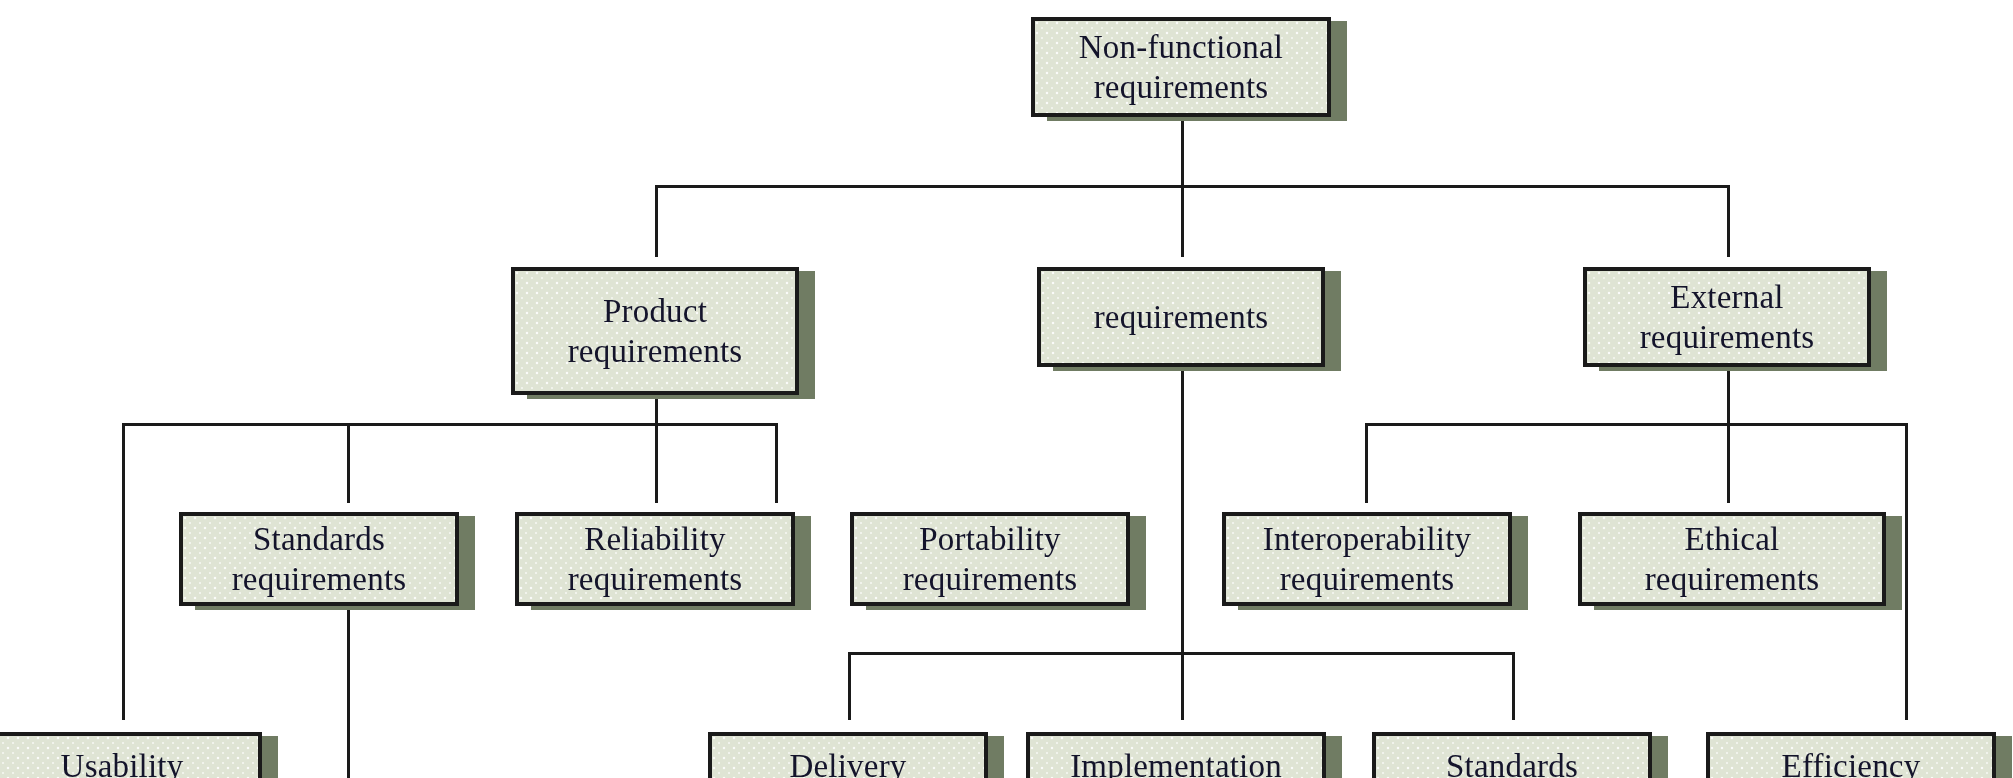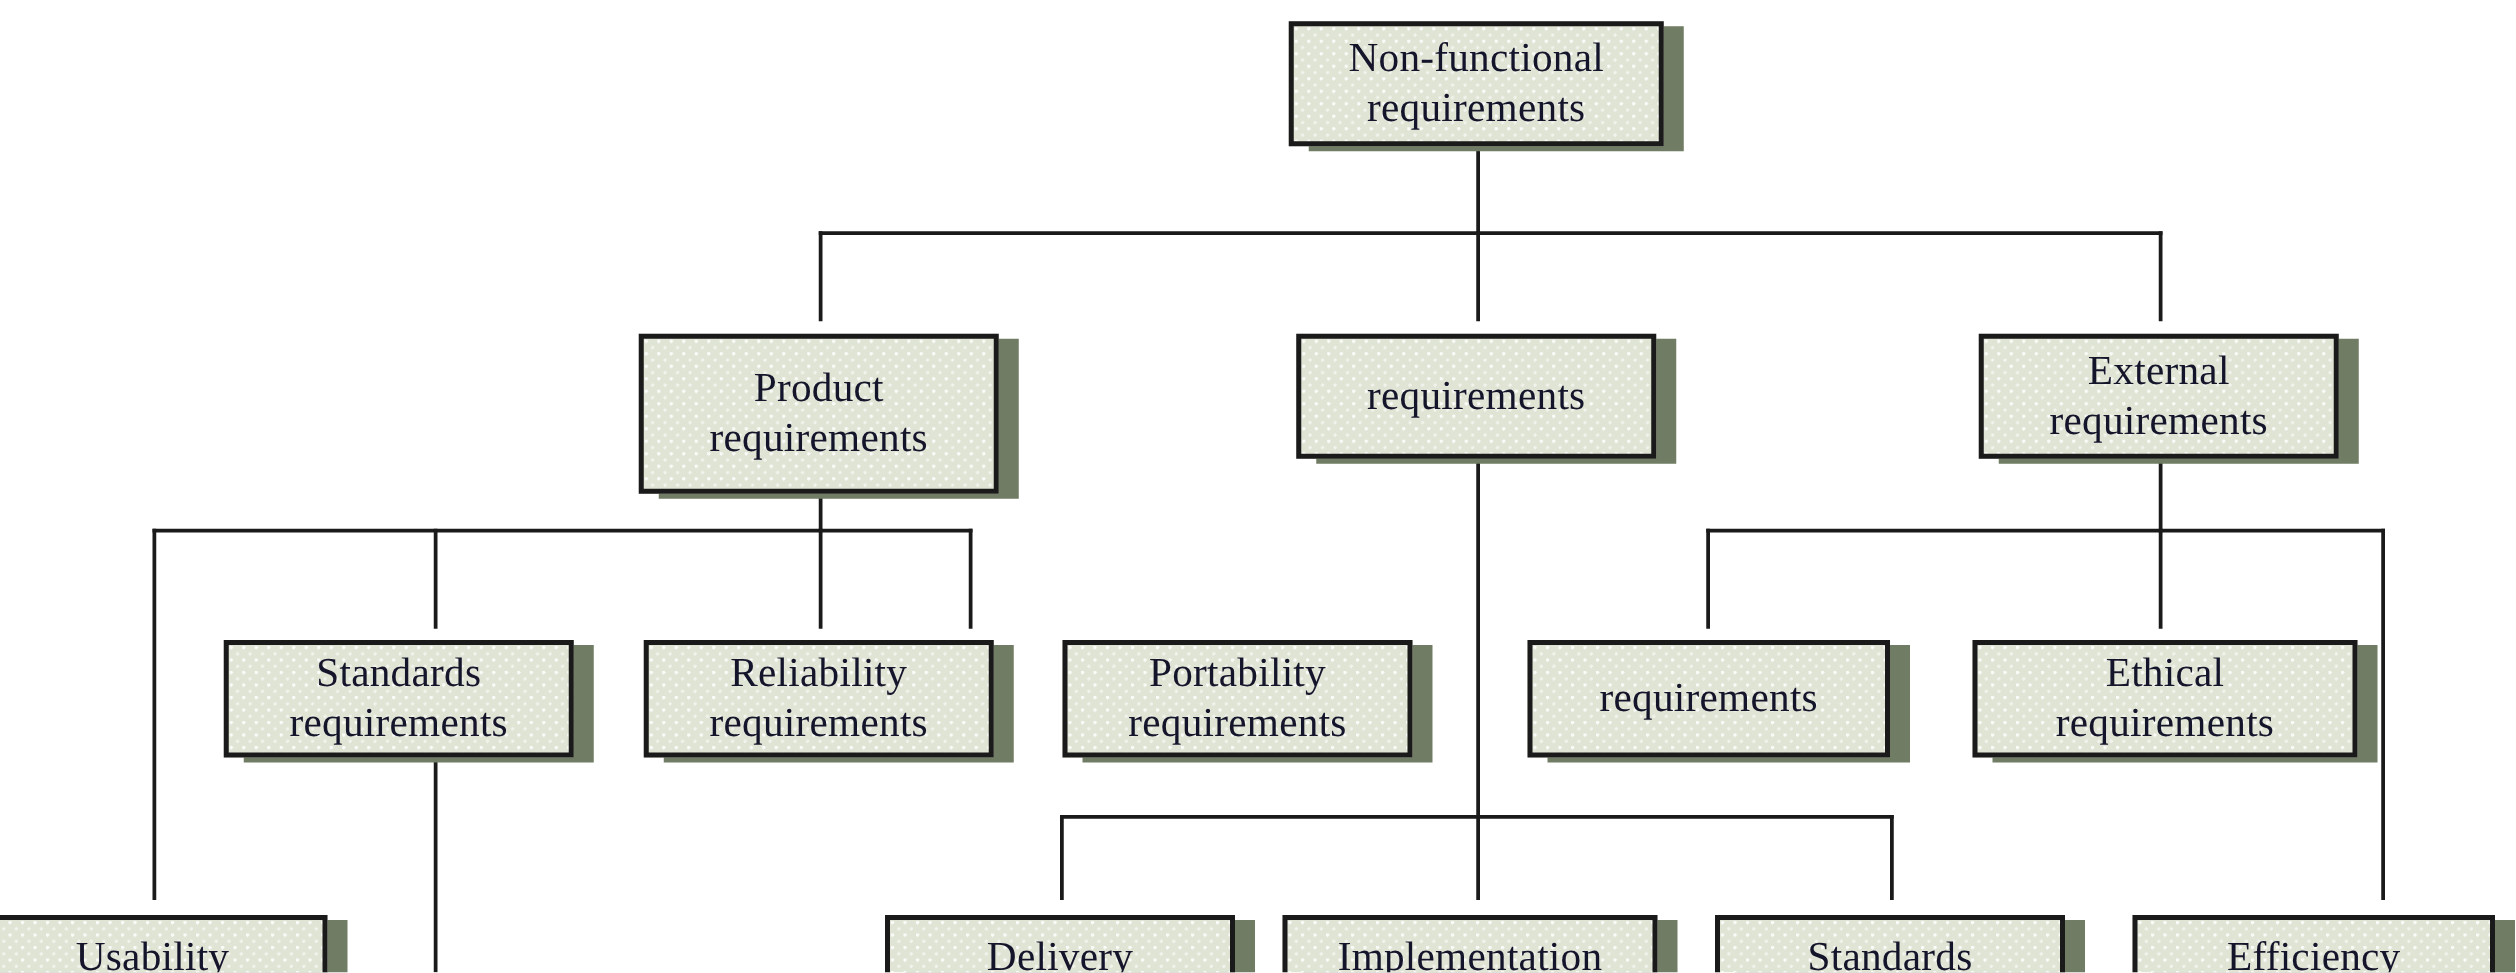--- a/index.html
+++ b/index.html
@@ -160,20 +160,21 @@
     <div class="shadow"></div>
     <div class="box">
       <div class="label">Portability</div>
       <div class="label l2">requirements</div>
     </div>
   </div>
 
   <div class="node" style="left:1222px; top:500px; width:290px; height:94px;">
     <div class="shadow"></div>
     <div class="box">
+      <div class="label">Interoperability</div>
       <div class="label l2">requirements</div>
     </div>
   </div>
 
   <div class="node" style="left:1578px; top:500px; width:308px; height:94px;">
     <div class="shadow"></div>
     <div class="box">
       <div class="label">Ethical</div>
       <div class="label l2">requirements</div>
     </div>

